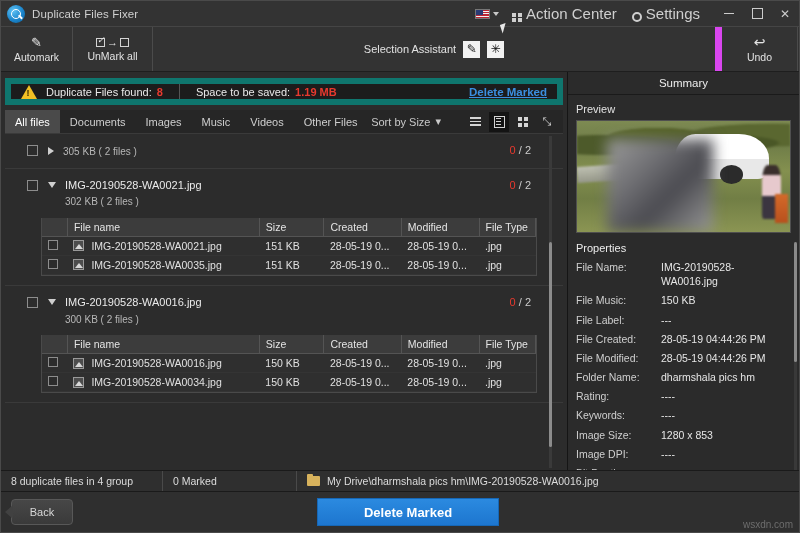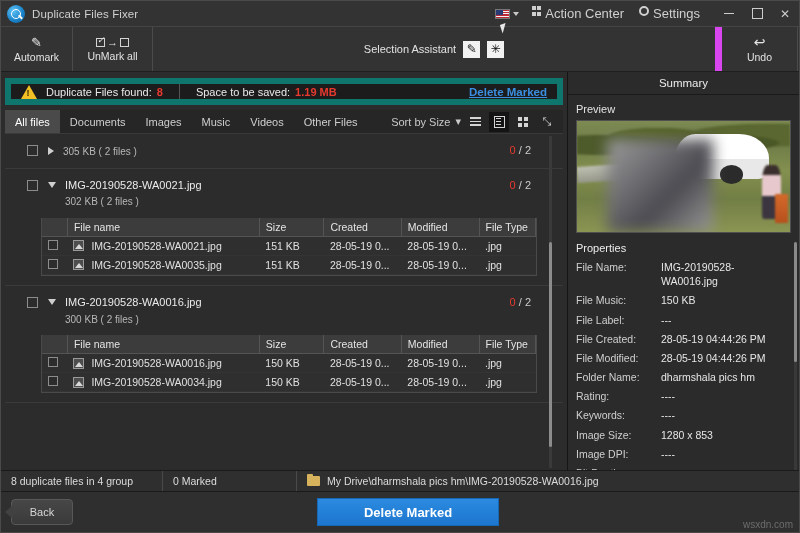--- a/index.html
+++ b/index.html
@@ -52,22 +52,22 @@
   .flag::after {
     content: ""; position: absolute; left: 0; top: 0; width: 7px; height: 5.5px;
     background: #2a3b74;
   }
   .caret-sm {
     width: 0; height: 0; border-left: 3.5px solid transparent;
     border-right: 3.5px solid transparent; border-top: 4px solid #c8c8c8;
     margin-right: 13px;
   }
   .tb-item {
-    display: flex; align-items: flex-start; gap: 4px;
-    font-size: 13px; color: #cfcfcf; margin-right: 15px;
+    display: flex; align-items: flex-end; gap: 4px;
+    font-size: 15px; color: #cfcfcf; margin-right: 15px;
   }
   .grid-icon {
     display: grid; grid-template-columns: 4px 4px; grid-template-rows: 4px 4px;
     gap: 1.5px;
   }
   .grid-icon i { background: #cfcfcf; display: block; }
   .gear {
     width: 10px; height: 10px; border-radius: 50%;
     border: 2px solid #cfcfcf; position: relative;
   }
@@ -158,21 +158,21 @@
     background: #262626;
     display: flex; align-items: stretch;
     border-bottom: 1px solid #3a3a3a;
   }
   .tab {
     padding: 0 10px; display: flex; align-items: center;
     font-size: 11px; color: #cfcfcf;
   }
   .tab.active { background: #4a4a4a; color: #ffffff; }
   .tabs-right { margin-left: auto; display: flex; align-items: center; gap: 4px; padding-right: 6px; }
-  .sortby { font-size: 11px; color: #c9c9c9; display: flex; align-items: center; gap: 5px; margin-right: 0; }
+  .sortby { font-size: 11px; color: #c9c9c9; display: flex; align-items: center; gap: 5px; margin-right: 20px; }
   .vm {
     width: 20px; height: 20px; display: flex; align-items: center; justify-content: center;
     color: #d4d4d4; font-size: 11px;
   }
   .vm.active { background: #141414; }
   .lines-ico { display: flex; flex-direction: column; gap: 2px; }
   .lines-ico i { display: block; width: 11px; height: 1.6px; background: #d4d4d4; }
   .dots4 { display: grid; grid-template-columns: 4px 4px; grid-template-rows: 4px 4px; gap: 2px; }
   .dots4 i { background: #d4d4d4; }
   .detail-ico { position: relative; width: 11px; height: 12px; border: 1.5px solid #d4d4d4; }

